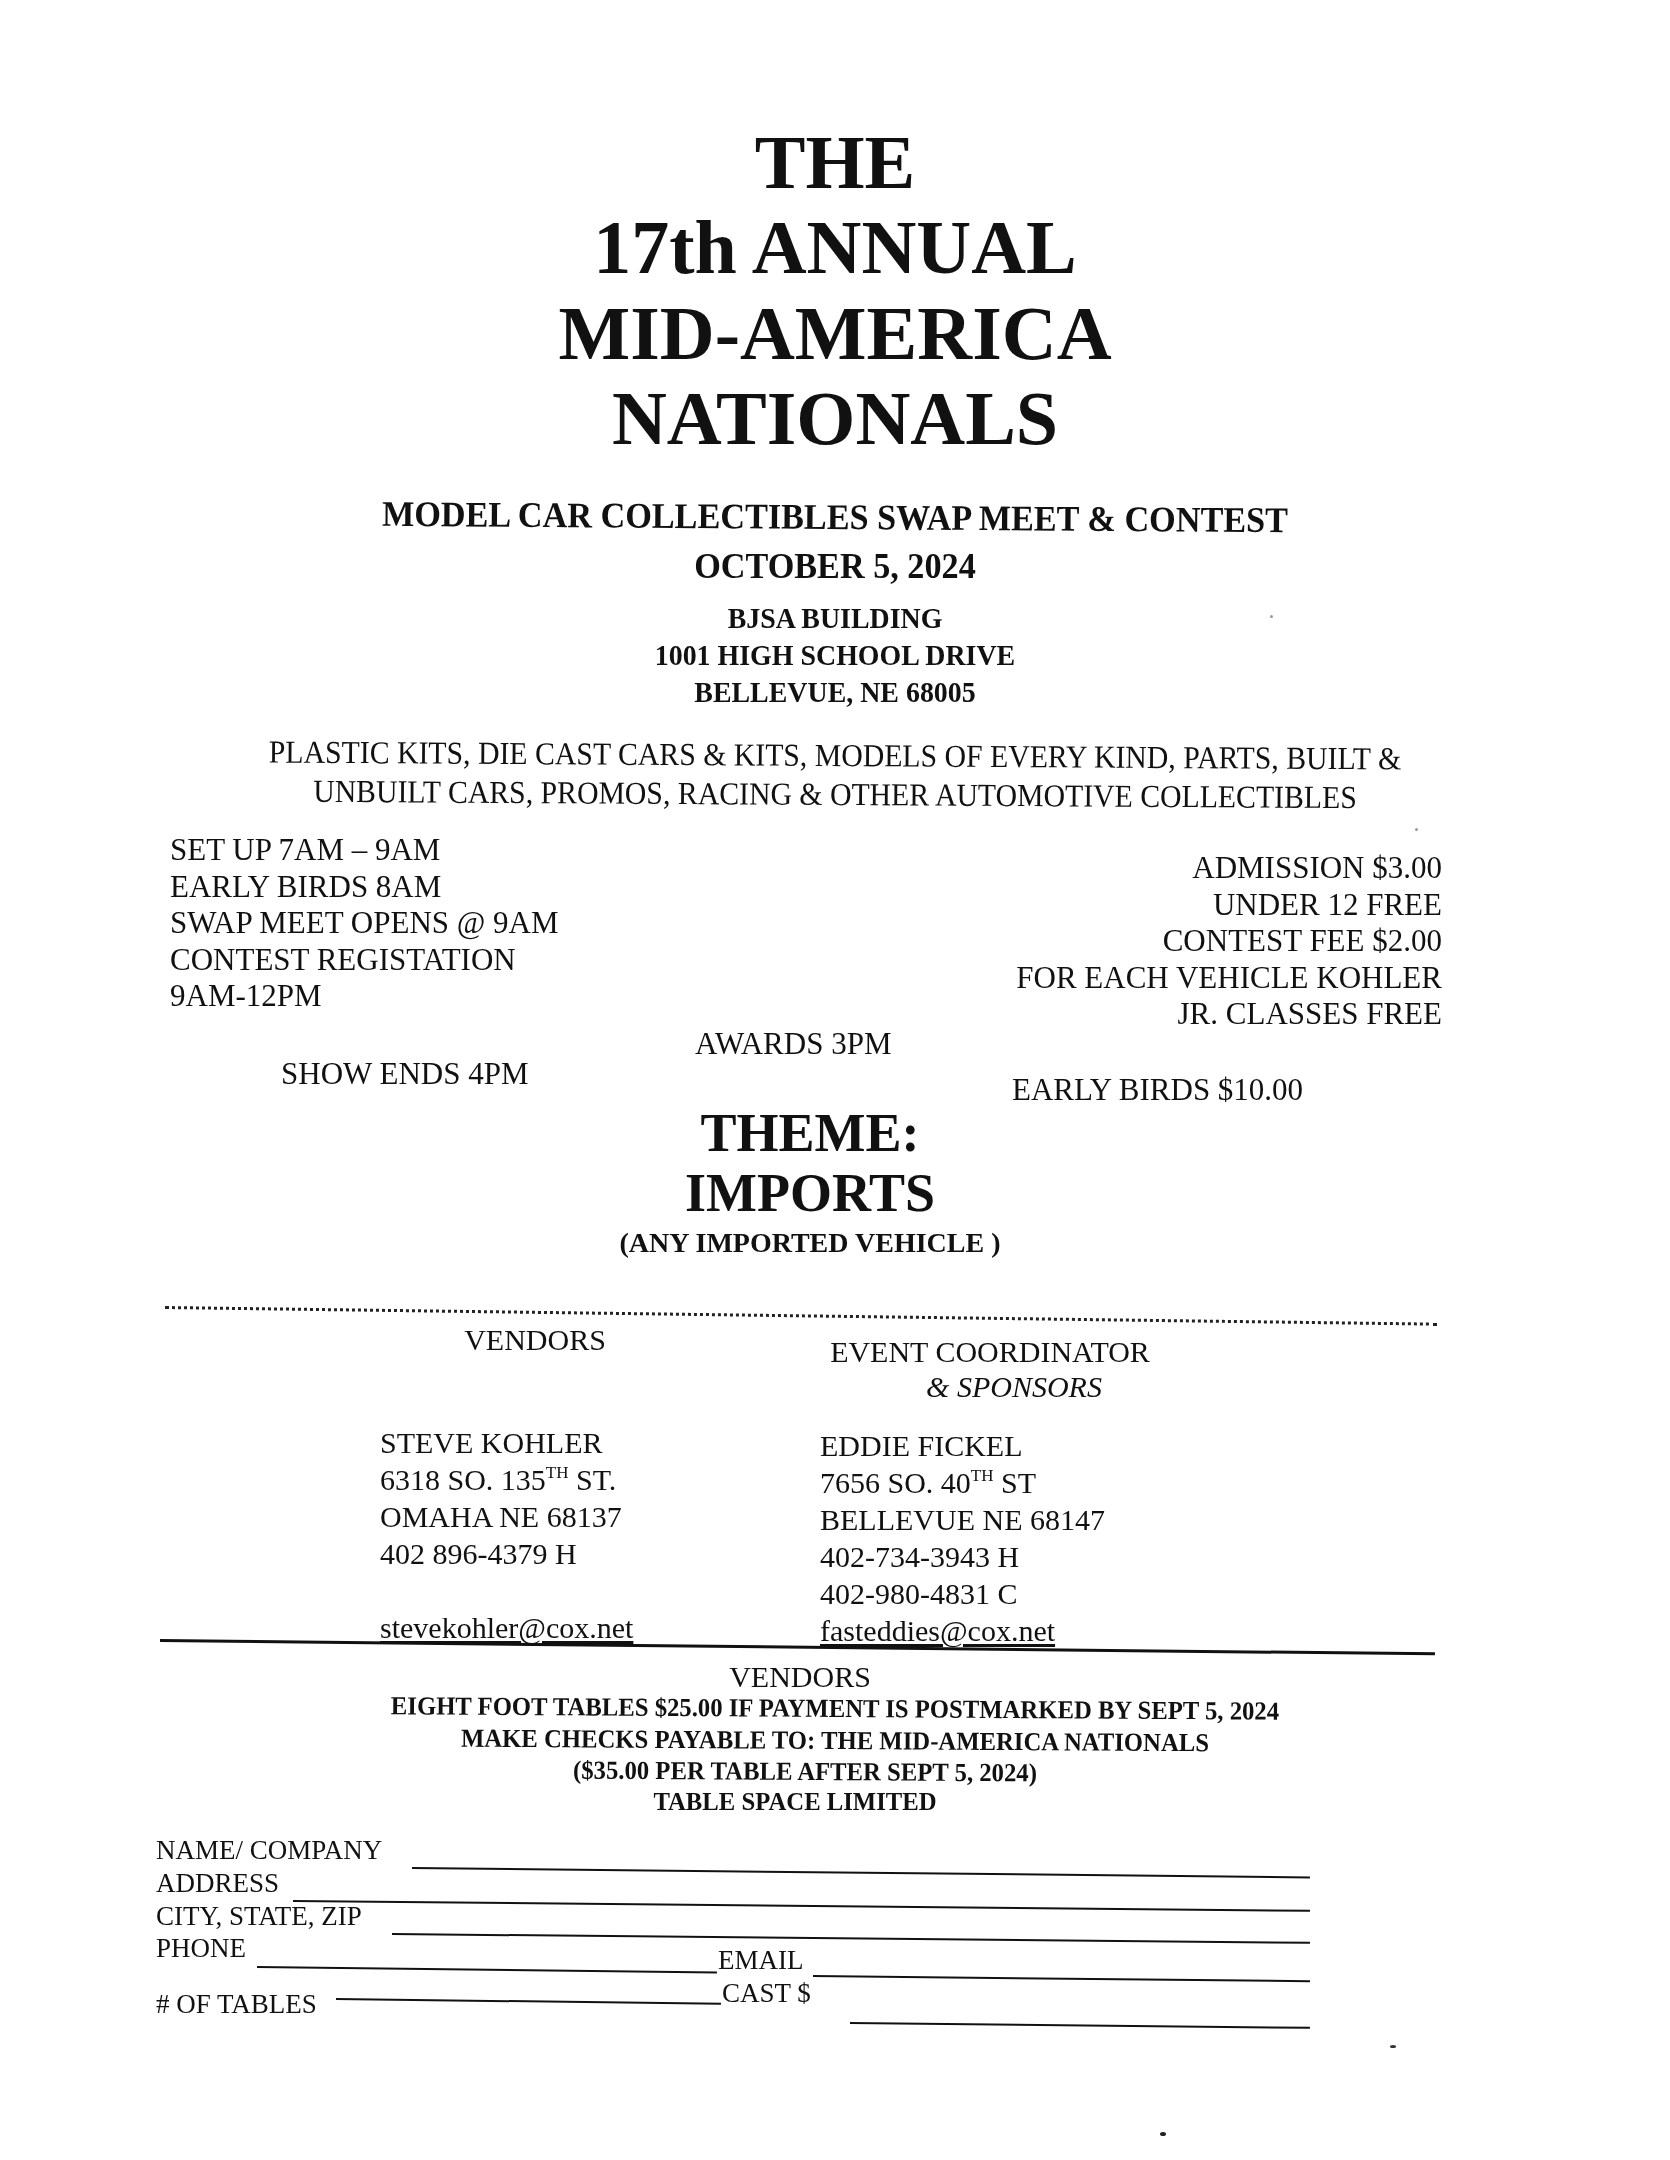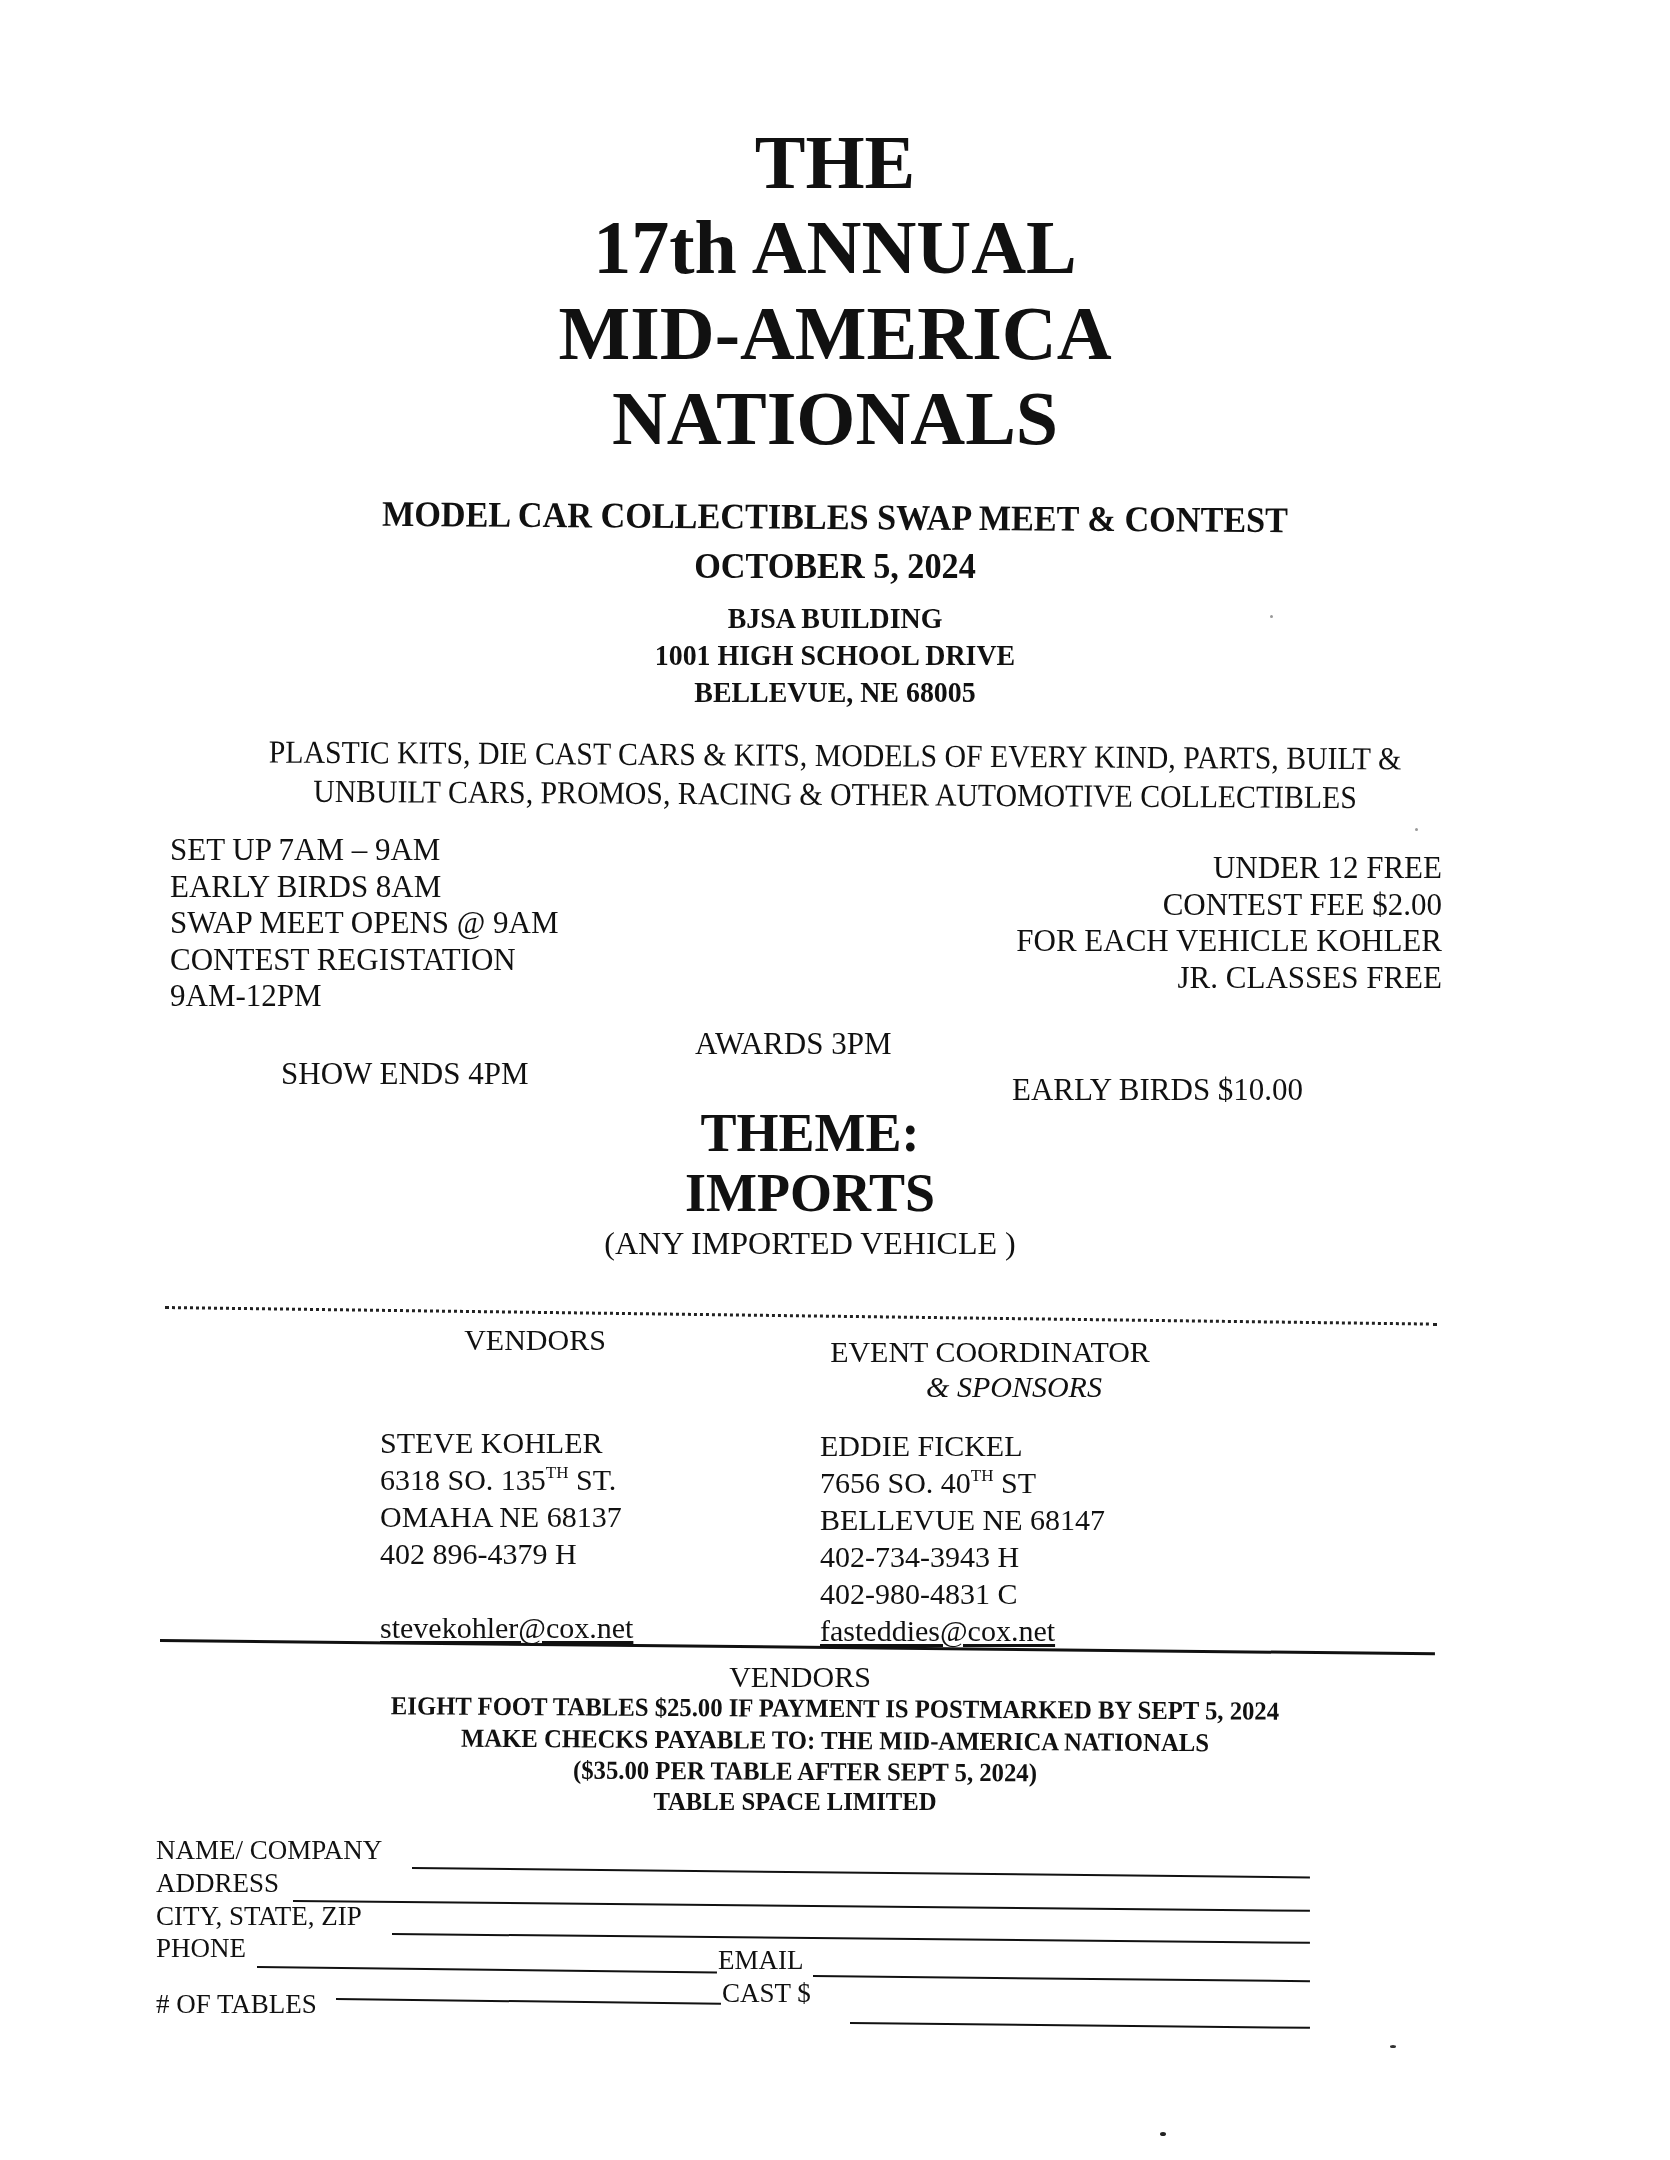--- a/index.html
+++ b/index.html
@@ -10,21 +10,21 @@
   .abs { position:absolute; white-space:nowrap; }
   .center { left:0; width:1670px; text-align:center; }
   .title { font-weight:bold; font-size:76px; line-height:84px; letter-spacing:0px; transform:scaleX(1.0); }
   .sub { font-weight:bold; font-size:36px; line-height:40px; transform:scaleX(0.95); }
   .date { font-weight:bold; font-size:36px; line-height:40px; transform:scaleX(0.95);}
   .addr { font-weight:bold; font-size:30px; line-height:36px; transform:scaleX(0.93);}
   .items { font-size:32px; line-height:38px; transform:scaleX(0.93); }
   .sched { font-size:31px; line-height:36.5px; }
   .fees { font-size:31px; line-height:36.5px; text-align:right; }
   .theme { font-weight:bold; font-size:54px; line-height:60px; }
-  .any { font-weight:normal; font-size:32px; line-height:30px; }
+  .any { font-weight:bold; font-size:28px; line-height:30px; }
   .hdr { font-size:30px; line-height:35px; text-align:center; }
   .contact { font-size:30px; line-height:37px; text-align:left; }
   .contact sup { font-size:17px; vertical-align:12px; line-height:0; }
   .email { text-decoration:underline; text-underline-offset:3px; }
   .vend-title { font-size:30px; line-height:34px; }
   .vend-bold { font-weight:bold; font-size:26px; line-height:30px; transform:scaleX(0.95);}
   .form-label { font-size:27px; line-height:30px; }
   .line { position:absolute; height:0; border-top:2px solid #111; transform-origin:left center; }
   .thick { border-top-width:3px; }
   .dashed { position:absolute; height:0; border-top:3px dotted #222; transform-origin:left center; }
@@ -52,20 +52,21 @@
   <div>SET UP 7AM – 9AM</div>
   <div>EARLY BIRDS 8AM</div>
   <div>SWAP MEET OPENS @ 9AM</div>
   <div>CONTEST REGISTATION</div>
   <div>9AM-12PM</div>
 </div>
 <div class="abs sched" style="left:695px; top:1026px;">AWARDS 3PM</div>
 <div class="abs sched" style="left:281px; top:1056px;">SHOW ENDS 4PM</div>
 
 <div class="abs fees" style="right:228px; top:850px;">
+  <div>ADMISSION $3.00</div>
   <div>UNDER 12 FREE</div>
   <div>CONTEST FEE $2.00</div>
   <div>FOR EACH VEHICLE KOHLER</div>
   <div>JR. CLASSES FREE</div>
 </div>
 <div class="abs sched" style="left:1012px; top:1072px;">EARLY BIRDS $10.00</div>
 
 <div class="abs theme" style="left:600px; width:420px; text-align:center; top:1103px;">THEME:</div>
 <div class="abs theme" style="left:600px; width:420px; text-align:center; top:1163px;">IMPORTS</div>
 <div class="abs any" style="left:560px; width:500px; text-align:center; top:1228px;">(ANY IMPORTED VEHICLE )</div>

